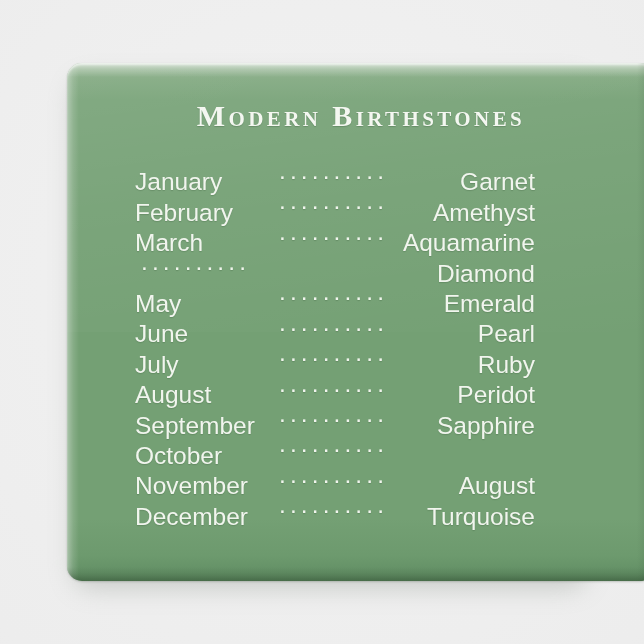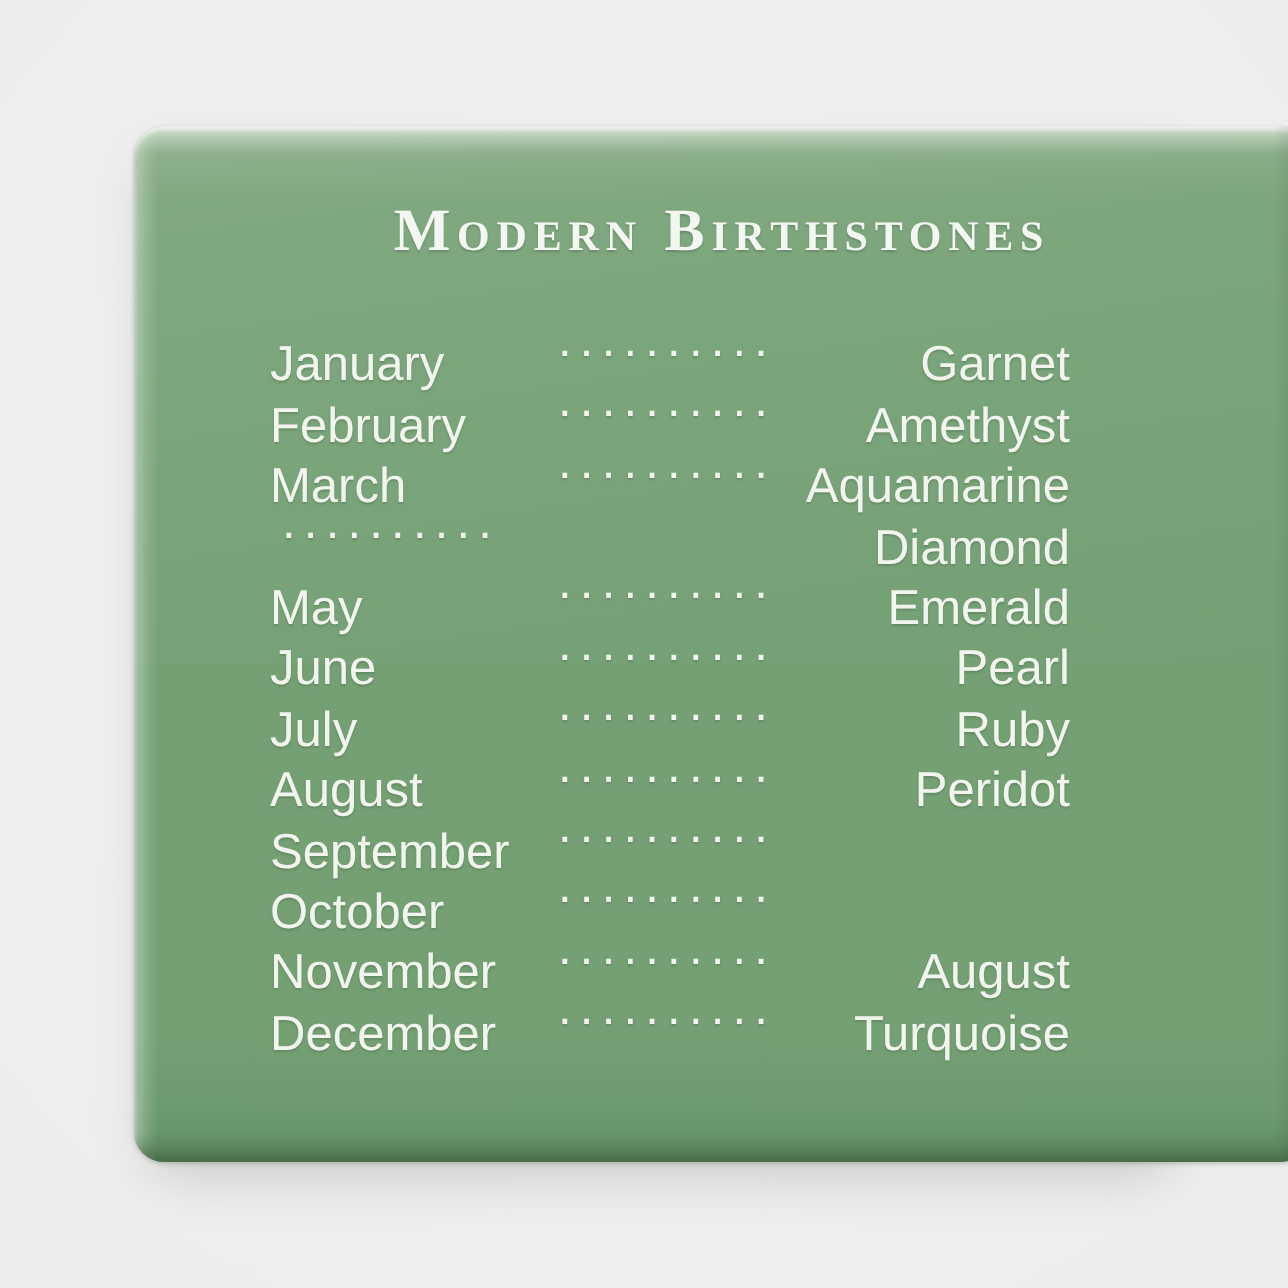--- a/index.html
+++ b/index.html
@@ -258,20 +258,21 @@
             <span class="leader">
               <span class="dots">...........</span>
             </span>
             <span class="stone">Peridot</span>
           </div>
           <div class="row">
             <span class="month">September</span>
             <span class="leader">
               <span class="dots">...........</span>
             </span>
+            <span class="stone">Sapphire</span>
           </div>
           <div class="row">
             <span class="month">October</span>
             <span class="leader">
               <span class="dots">...........</span>
             </span>
           </div>
           <div class="row">
             <span class="month">November</span>
             <span class="leader">

